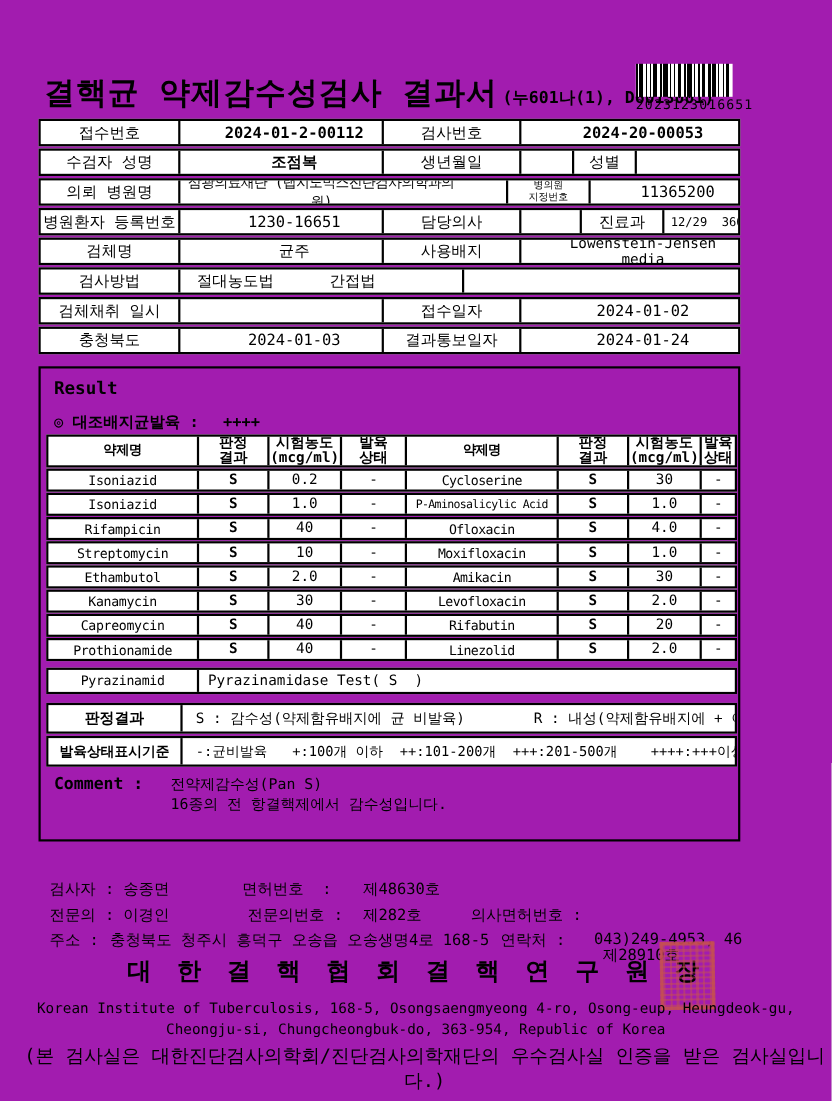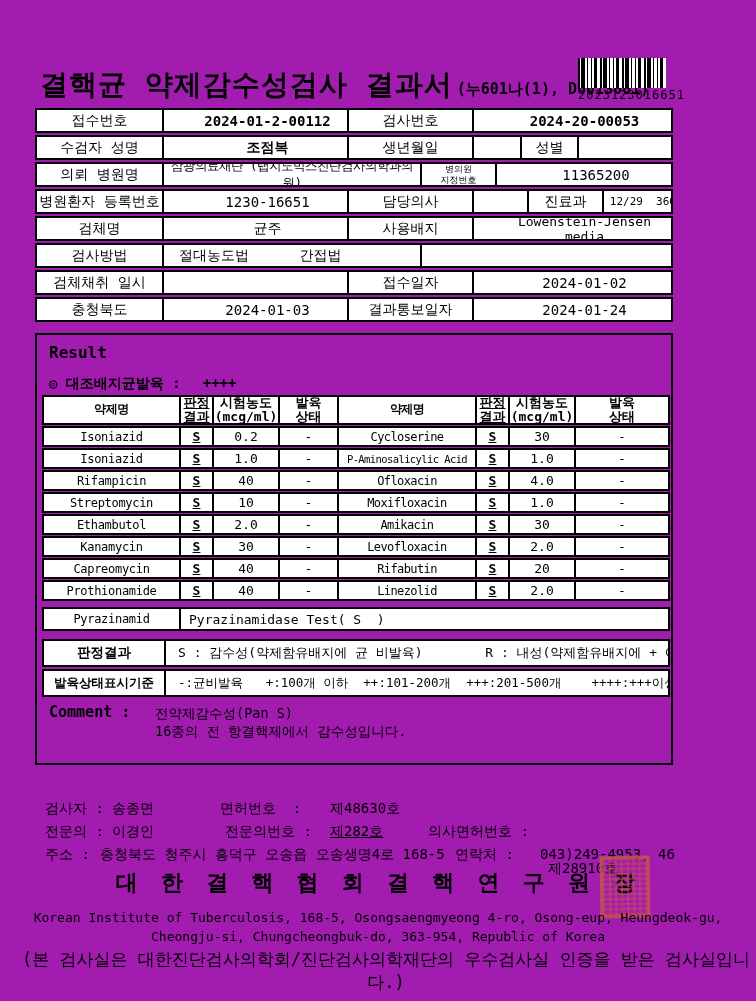--- a/index.html
+++ b/index.html
@@ -20,34 +20,34 @@
   .trow{display:flex;border:2px solid #000;box-sizing:border-box;background:#fff;}
   .c{display:flex;align-items:center;justify-content:center;text-align:center;
      border-left:2px solid #000;box-sizing:border-box;height:100%;overflow:hidden;}
   .c:first-child{border-left:none;}
   .left{justify-content:flex-start;text-align:left;}
   
   .info{left:35px;top:108px;width:638px;}
   .irow{height:25px;margin-bottom:2px;font-size:14px;}
   .w125{width:125px;} .w185{width:185px;padding-left:24px;} .w310{width:258px;} .w75{width:75px;}
   .w48{width:48px;} .w57{width:57px;} .w55{width:55px;} .wfx{flex:1;padding-left:24px;}
-  .tiny{font-size:9px;line-height:1.15;}
+  .tiny{font-size:9px;line-height:1.15;margin-left:40px;}
   .small{font-size:11px;}
   .hosp{font-size:12.5px;letter-spacing:-0.5px;}
   
   .result-box{left:35px;top:333px;width:638px;height:432px;border:2px solid #000;box-sizing:border-box;}
   .result-head{left:12px;top:8px;font-size:16px;font-weight:bold;}
   .control-line{left:12px;top:40px;font-size:14px;font-weight:bold;}
   .control-val{margin-left:22px;font-weight:bold;}
   
   .dtable{left:5px;top:60px;width:628px;}
   .drow{height:21px;margin-bottom:1px;font-size:13px;}
   .dhead{height:30px;font-weight:bold;font-size:13px;line-height:1.1;}
   .dn{width:135px;font-size:12px;letter-spacing:-0.3px;}
-  .dj{width:33px;font-weight:bold;text-decoration:underline;}
+  .dj{width:64px;font-weight:bold;}
   .dcc{width:66px;}
   .dg{width:59px;}
   .dn2{width:138px;font-size:12px;letter-spacing:-0.6px;}
   .dgx{flex:1;}
   
   .pyraz{left:5px;top:272px;width:628px;height:24px;font-size:13px;}
   .legend{left:5px;top:304px;width:628px;}
   .lrow{height:28px;margin-bottom:2px;font-size:13px;}
   .llabel{width:120px;font-weight:bold;font-size:13.5px;}
   .ltext{flex:1;justify-content:flex-start;padding-left:12px;}
@@ -266,21 +266,21 @@
   <div>
     <span class="abs fline" style="left:45px;top:800px;">검사자 :</span>
     <span class="abs fline" style="left:112px;top:800px;">송종면</span>
     <span class="abs fline presp" style="left:220px;top:800px;">면허번호  :</span>
     <span class="abs fline" style="left:330px;top:800px;">제48630호</span>
   </div>
   <div>
     <span class="abs fline" style="left:45px;top:823px;">전문의 :</span>
     <span class="abs fline" style="left:112px;top:823px;">이경인</span>
     <span class="abs fline" style="left:225px;top:823px;">전문의번호 :</span>
-    <span class="abs fline" style="left:330px;top:823px;text-decoration:underline;">제282호</span>
+    <span class="abs fline" style="left:330px;top:823px;">제282호</span>
     <span class="abs fline" style="left:428px;top:823px;">의사면허번호 :</span>
     <span class="abs fline" style="left:548px;top:860px;">제28910호</span>
   </div>
   <div>
     <span class="abs fline" style="left:45px;top:846px;">주소 :</span>
     <span class="abs fline" style="left:100px;top:846px;">충청북도 청주시 흥덕구 오송읍 오송생명4로 168-5</span>
     <span class="abs fline" style="left:455px;top:846px;">연락처 :</span>
     <span class="abs fline" style="left:540px;top:846px;">043)249-4953, 46</span>
   </div>
 

